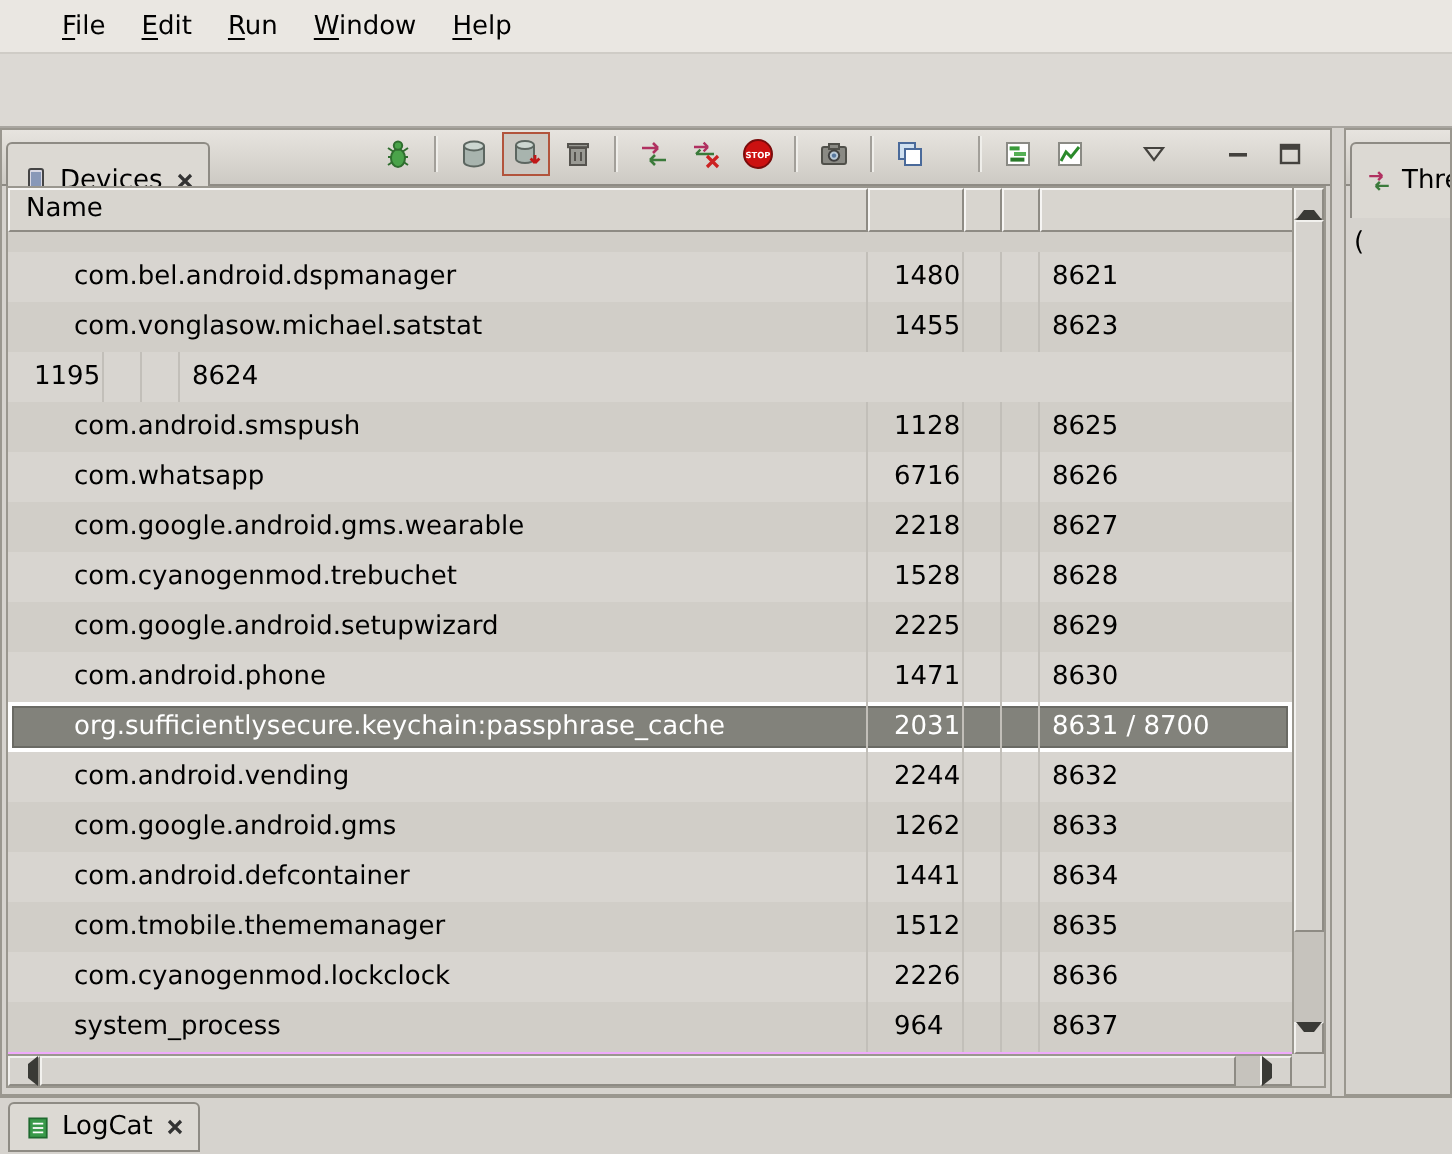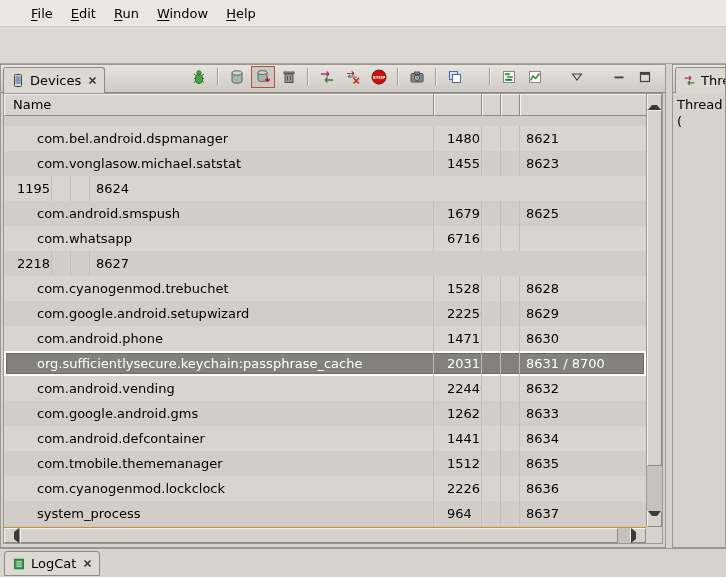--- a/index.html
+++ b/index.html
@@ -14,31 +14,31 @@
   .menu-item { display:flex; align-items:center; padding:0 9px; white-space:nowrap; }
   .menu-item u { text-underline-offset:2px; }
   .toolbar-strip { height:37px; background:#dcd9d4; border-bottom:1px solid #a9a6a0; }
   
   .main { display:flex; height:484px; }
   .devices-panel { width:666px; display:flex; flex-direction:column; border:1px solid #9a978f; background:#d6d3ce; }
   .sash { width:6px; background:#d6d3ce; }
   .right-panel { flex:1; display:flex; flex-direction:column; border:1px solid #9a978f; background:#d6d3ce; overflow:hidden; }
   
   .view-header { height:28px; display:flex; align-items:flex-end; background:linear-gradient(#e7e4df,#cdcac4); border-bottom:1px solid #8e8b84; white-space:nowrap; }
-  .tab { display:flex; align-items:center; gap:5px; height:26px; padding:0 7px; background:#dcd9d3; border:1px solid #8e8b84; border-bottom:none; border-radius:3px 3px 0 0; margin-left:2px; position:relative; top:1px; }
+  .tab { display:flex; align-items:center; gap:5px; height:38px; padding:0 7px; background:#dcd9d3; border:1px solid #8e8b84; border-bottom:none; border-radius:3px 3px 0 0; margin-left:2px; position:relative; top:17px; }
   .close-x { display:flex; margin-left:2px; }
   
   .view-toolbar { flex:1; display:flex; align-items:center; justify-content:flex-end; height:28px; padding-right:8px; gap:2px; position:relative; top:-1px; }
   .tbtn { width:24px; height:22px; display:flex; align-items:center; justify-content:center; border:1px solid transparent; }
   .tbtn.pressed { background:#ccc9c3; border:1px solid #b2543c; }
   .sep { width:2px; height:18px; border-left:1px solid #a29f99; border-right:1px solid #efeeea; margin:0 4px; }
   .gap { width:14px; }
   
   .table-area { position:relative; flex:1; margin:0 2px 3px 2px; border:1px solid #9a978f; background:#d6d3ce; }
-  .grid { position:absolute; left:0; top:0; right:16px; bottom:16px; overflow:hidden; background:#fdba74; }
+  .grid { position:absolute; left:0; top:0; right:16px; bottom:16px; overflow:hidden; background:#f0abfc; }
   .thead { display:flex; height:22px; }
   .th { background:#d8d5cf; border-top:1px solid #f6f5f3; border-left:1px solid #f6f5f3; border-right:1px solid #8e8b84; border-bottom:1px solid #8e8b84; padding:2px 8px; white-space:nowrap; overflow:hidden; }
   .th.name { width:430px; }
   .th.pid  { width:48px; }
   .th.c3, .th.c4 { width:19px; }
   .th.port { flex:1; border-right:none; }
   .partial-row { height:10px; background:#d1cec8; }
   .row { display:flex; height:25px; }
   .row.even { background:#d8d5d0; }
   .row.odd  { background:#d1cec8;text-align:right; }
@@ -246,32 +246,34 @@
     <div class="cell port">8623</div>
   </div>
             <div class="row even">
     <div class="cell pid">1195</div>
     <div class="cell c3"></div>
     <div class="cell c4"></div>
     <div class="cell port">8624</div>
   </div>
             <div class="row odd">
     <div class="cell name">com.android.smspush</div>
-    <div class="cell pid">1679</div>
+    <div class="cell pid">1128</div>
     <div class="cell c3"></div>
     <div class="cell c4"></div>
     <div class="cell port">8625</div>
   </div>
             <div class="row even">
     <div class="cell name">com.whatsapp</div>
     <div class="cell pid">6716</div>
     <div class="cell c3"></div>
     <div class="cell c4"></div>
-  </div>
-            <div class="row odd">
+    <div class="cell port">8626</div>
+  </div>
+            <div class="row odd">
+    <div class="cell name">com.google.android.gms.wearable</div>
     <div class="cell pid">22185</div>
     <div class="cell c3"></div>
     <div class="cell c4"></div>
     <div class="cell port">8627</div>
   </div>
             <div class="row even">
     <div class="cell name">com.cyanogenmod.trebuchet</div>
     <div class="cell pid">1528</div>
     <div class="cell c3"></div>
     <div class="cell c4"></div>

